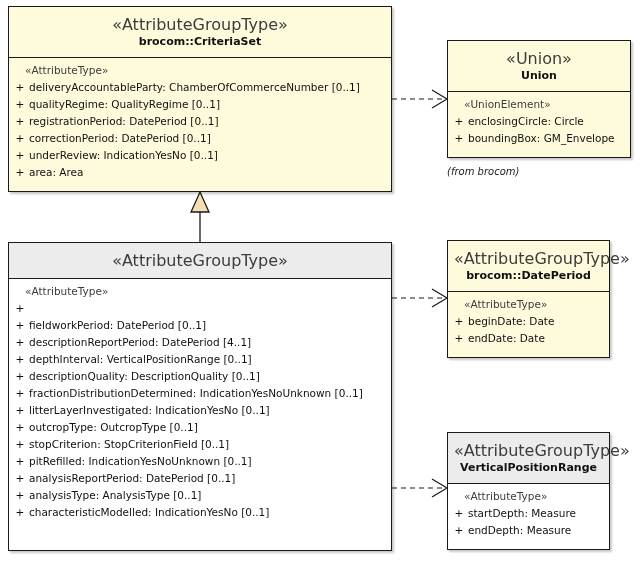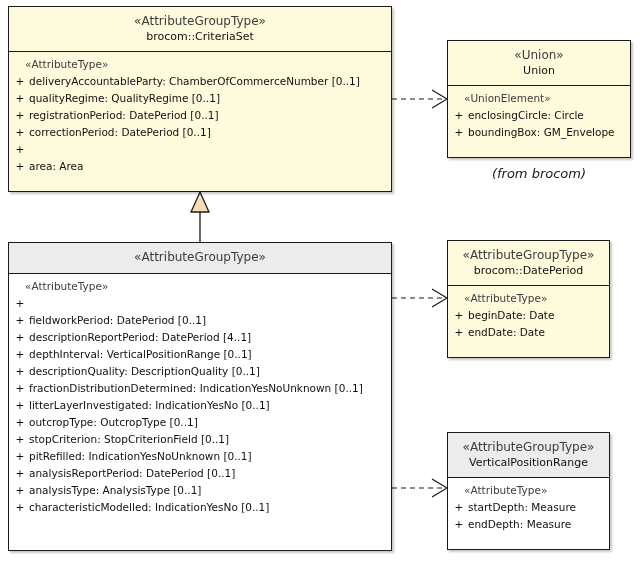--- a/index.html
+++ b/index.html
@@ -26,28 +26,28 @@
     box-sizing:border-box;
     padding:7px 6px 7px 6px;
     text-align:center;
     border-bottom:1px solid #1a1a1a;
     line-height:1.32;
   }
   .yellow > .cls-header{background:#fefbdc;}
   .plain  > .cls-header{background:#ececec;}
 
   .stereotype{
-    font-size:12px;
+    font-size:16px;
     color:#3c3c3c;
     display:block;
     white-space:nowrap;
   }
   .cls-name{
     font-size:11px;
-    font-weight:normal;
+    font-weight:bold;
     color:#101010;
     display:block;
     white-space:nowrap;
   }
 
   .cls-body{
     box-sizing:border-box;
     padding:6px 1px 7px 2px;
     overflow:hidden;
   }
@@ -72,25 +72,24 @@
   .attr-vis{
     width:18px;
     flex:0 0 18px;
     text-align:center;
     color:#101010;
   }
   .attr-text{flex:0 0 auto;}
 
   .from-note{
     position:absolute;
-    font-size:13px;
+    font-size:10px;
     font-style:italic;
     color:#1a1a1a;
     white-space:nowrap;
-    text-align:center;
   }
 
   svg.connector{
     position:absolute;
     left:0;top:0;
     width:640px;height:563px;
     pointer-events:none;
     overflow:visible;
   }
 </style>
@@ -140,20 +139,21 @@
       <div class="attr-row">
         <span class="attr-vis">+</span>
         <span class="attr-text">registrationPeriod: DatePeriod [0..1]</span>
       </div>
       <div class="attr-row">
         <span class="attr-vis">+</span>
         <span class="attr-text">correctionPeriod: DatePeriod [0..1]</span>
       </div>
       <div class="attr-row">
         <span class="attr-vis">+</span>
+        <span class="attr-text">underReview: IndicationYesNo [0..1]</span>
       </div>
       <div class="attr-row">
         <span class="attr-vis">+</span>
         <span class="attr-text">area: Area</span>
       </div>
     </div>
   </div>
 
   <div class="uml-class yellow" style="left:447px;top:40px;width:184px;height:118px;">
     <div class="cls-header">

